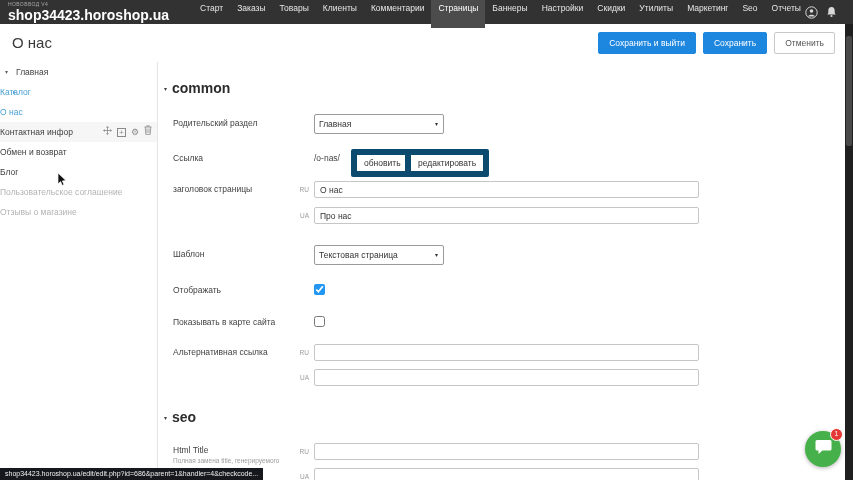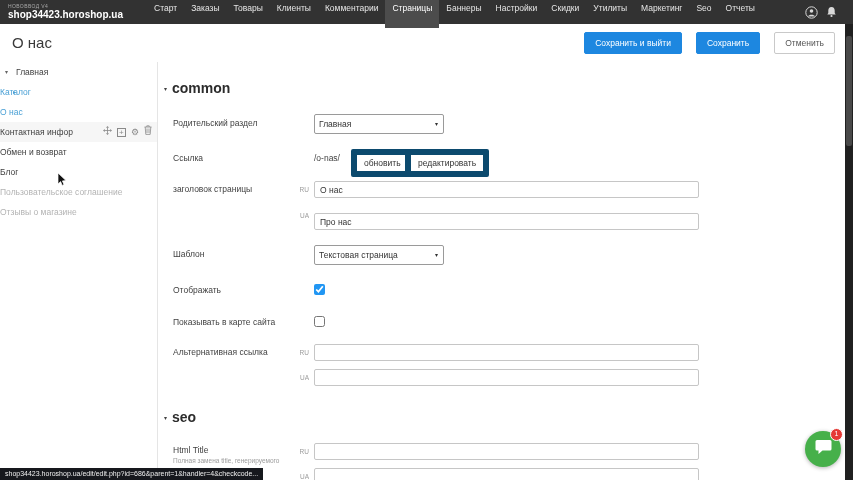--- a/index.html
+++ b/index.html
@@ -5,30 +5,30 @@
   * { box-sizing: border-box; margin: 0; padding: 0; }
   html,body { width: 853px; height: 480px; }
   body {
     position: relative; overflow: hidden; background: #fff;
     font-family: "Liberation Sans", sans-serif;
   }
   
   .navbar { position:absolute; top:0; left:0; right:0; height:24px; background:#323232; display:flex; align-items:center; z-index:10; }
   .brand { margin-left:8px; line-height:1; cursor:pointer; }
   .brand-top { font-size:5px; color:#a8a8a8; letter-spacing:.4px; }
-  .brand-main { font-size:10px; font-weight:bold; color:#fff; margin-top:1px; white-space:nowrap; }
+  .brand-main { font-size:14px; font-weight:bold; color:#fff; margin-top:1px; white-space:nowrap; }
   .nav-menu { display:flex; margin-left:24px; height:32px; }
   .nav-item { padding:0 7px; font-size:8.5px; line-height:24px; color:#e6e6e6; cursor:pointer; white-space:nowrap; }
   .nav-item.active { background:#4c4c4c; color:#fff; }
   .nav-icons { position:absolute; right:16px; top:0; height:24px; display:flex; align-items:center; gap:8px; }
   .nav-icons span { display:inline-flex; cursor:pointer; }
   
   .page-header { position:absolute; top:24px; left:0; right:8px; height:38px; background:#fff; }
   .page-title { position:absolute; left:12px; top:10px; font-size:15px; color:#3a3a3a; }
-  .header-buttons { position:absolute; right:10px; top:8px; display:flex; gap:14px; }
+  .header-buttons { position:absolute; right:10px; top:8px; display:flex; gap:7px; }
   .btn { border-radius:2px; font-size:8.5px; padding:5px 10px; font-family:inherit; cursor:pointer; white-space:nowrap; }
   .btn-primary { background:#1d87e0; color:#fff; border:1px solid #1d87e0; }
   .btn-outline { background:#fff; color:#555; border:1px solid #c9c9c9; }
   
   .sidebar { position:absolute; top:62px; left:0; width:158px; bottom:0; background:#fff; border-right:1px solid #e5e5e5; }
   .tree-item { position:relative; height:20px; line-height:20px; font-size:8.5px; color:#3f3f3f; cursor:pointer; white-space:nowrap; overflow:hidden; }
   .tree-item.root { padding-left:16px; }
   .caret { position:absolute; top:0; font-size:6px; color:#666; line-height:20px; }
   .tree-item.root .caret { left:5px; }
   .tree-item.child-caret .caret { left:13px; }
@@ -188,21 +188,21 @@
 
   <div class="f-label" style="top:88px; line-height:16px;">Ссылка</div>
   <div class="link-value" style="top:88px; line-height:16px;">/o-nas/</div>
   <button class="small-btn" style="top:87px; left:192px;">обновить</button>
   <button class="small-btn" style="top:87px; left:246px;">редактировать</button>
 
   <div class="f-label" style="top:119px; line-height:17px;">заголовок страницы</div>
   <span class="lang-tag" style="top:119px; line-height:17px;">RU</span>
   <input class="f-input" style="top: 119px;" type="text" value="О нас">
   <span class="lang-tag" style="top:145px; line-height:17px;">UA</span>
-  <input class="f-input" style="top: 151px;" type="text" value="Про нас">
+  <input class="f-input" style="top: 145px;" type="text" value="Про нас">
 
   <div class="f-label" style="top:182px; line-height:20px;">Шаблон</div>
   <div class="f-select-wrap" style="top:182px;">
     <select>
       <option>Текстовая страница</option>
     </select>
     <span class="select-caret">▾</span>
   </div>
 
   <div class="f-label" style="top:222px; line-height:12px;text-align:right;">Отображать</div>

